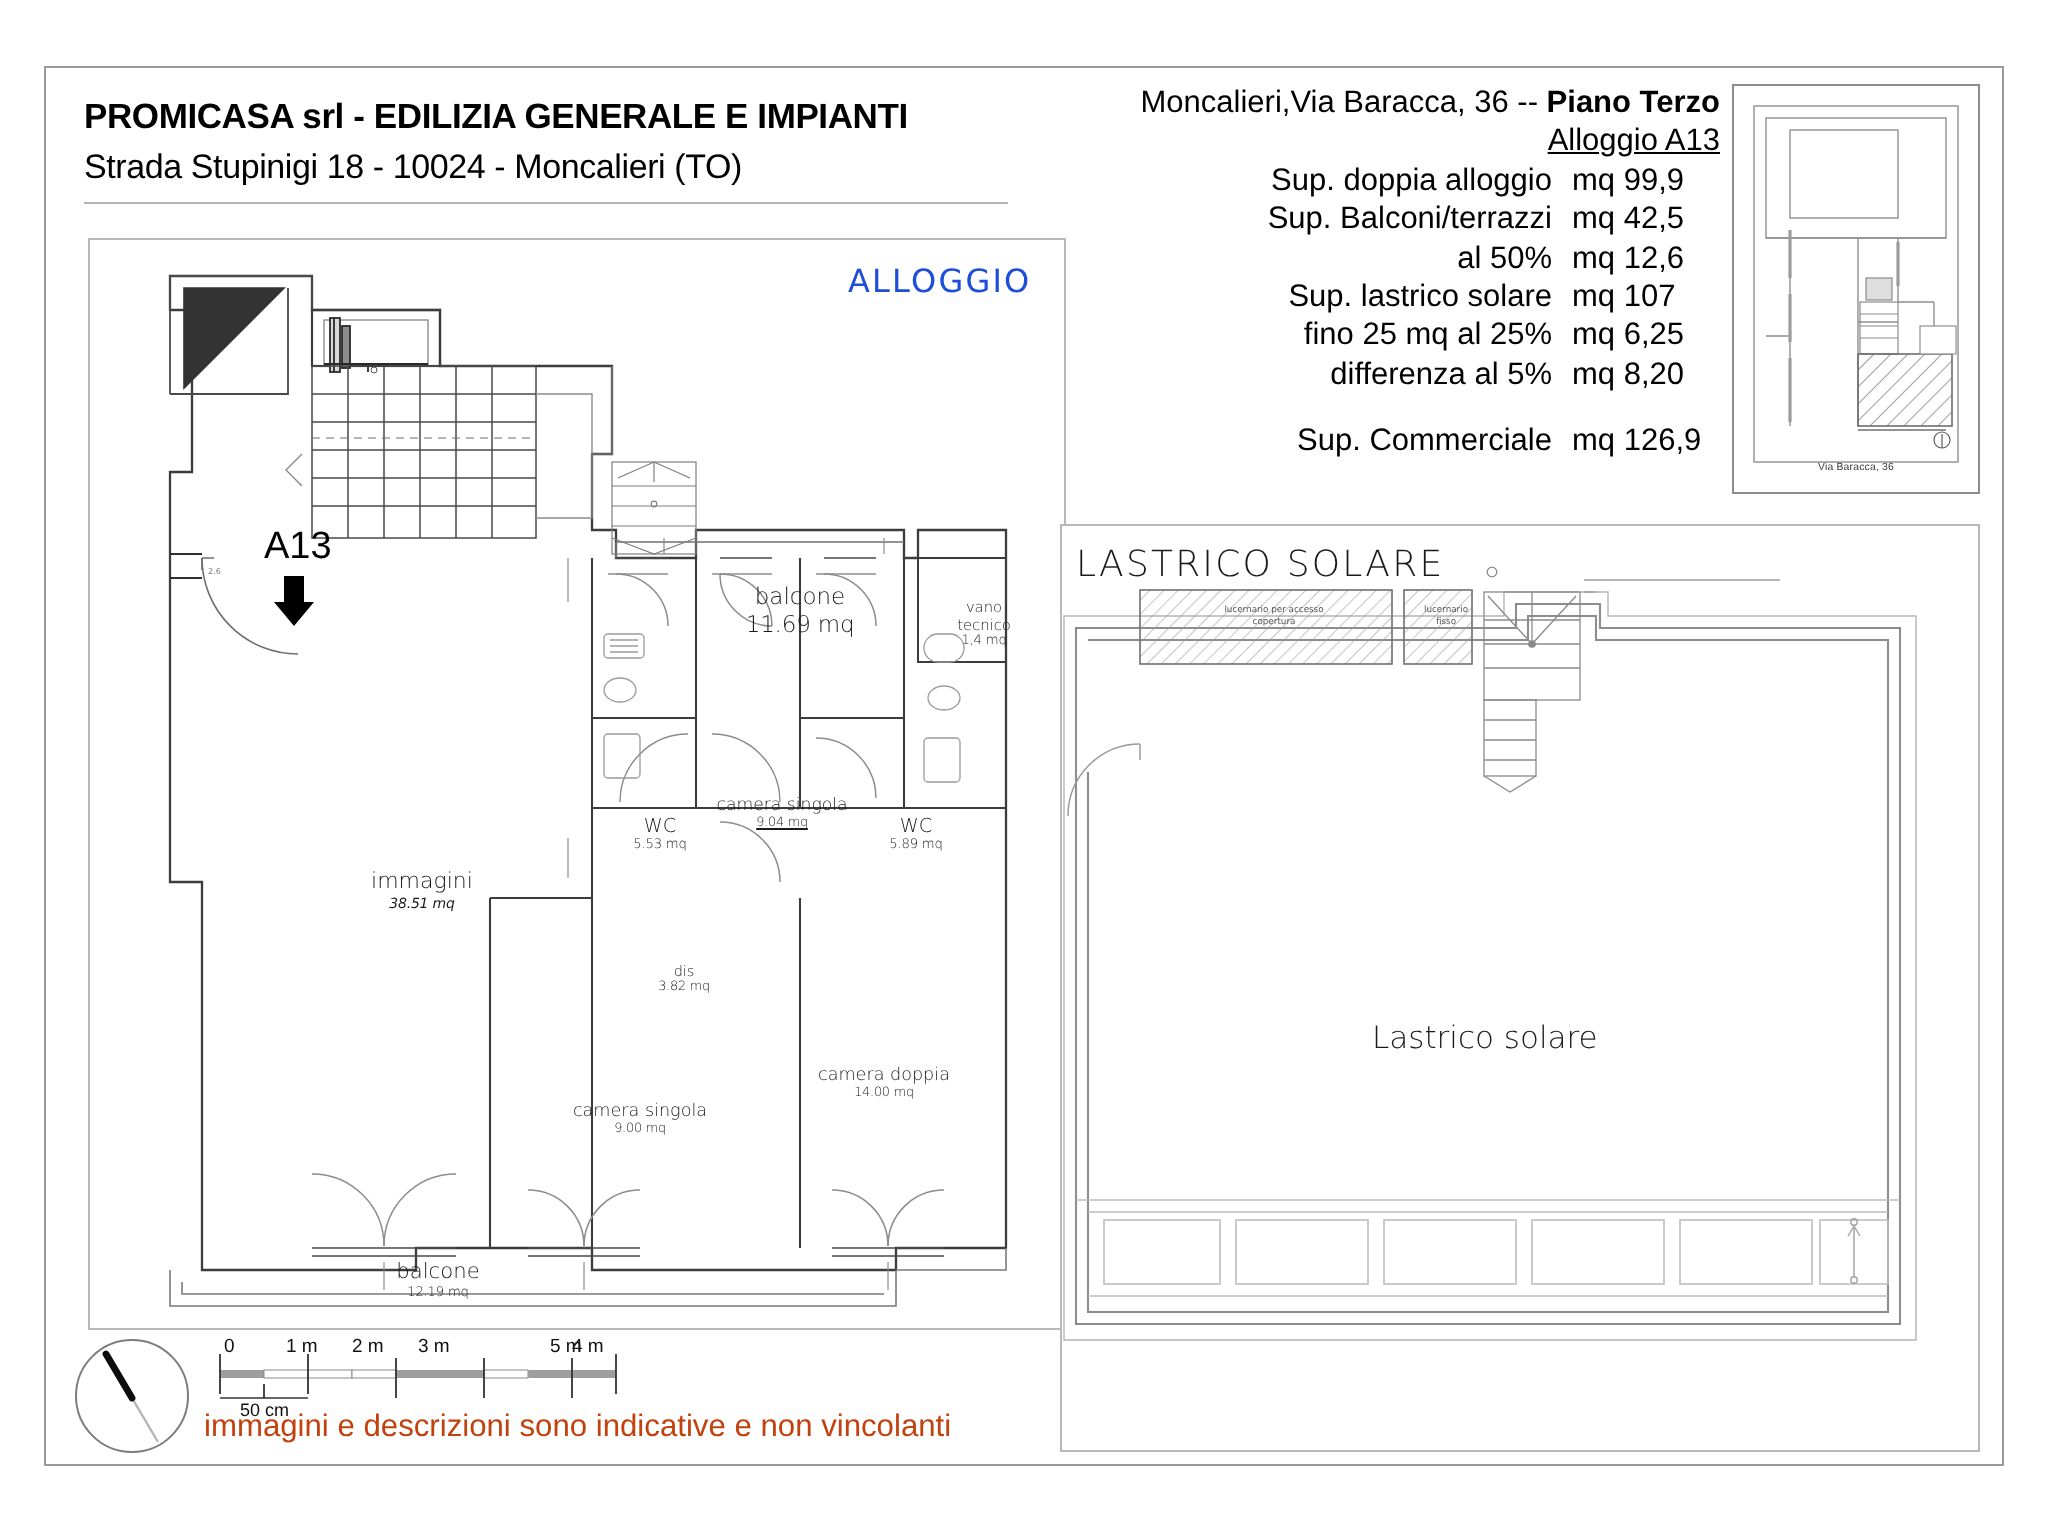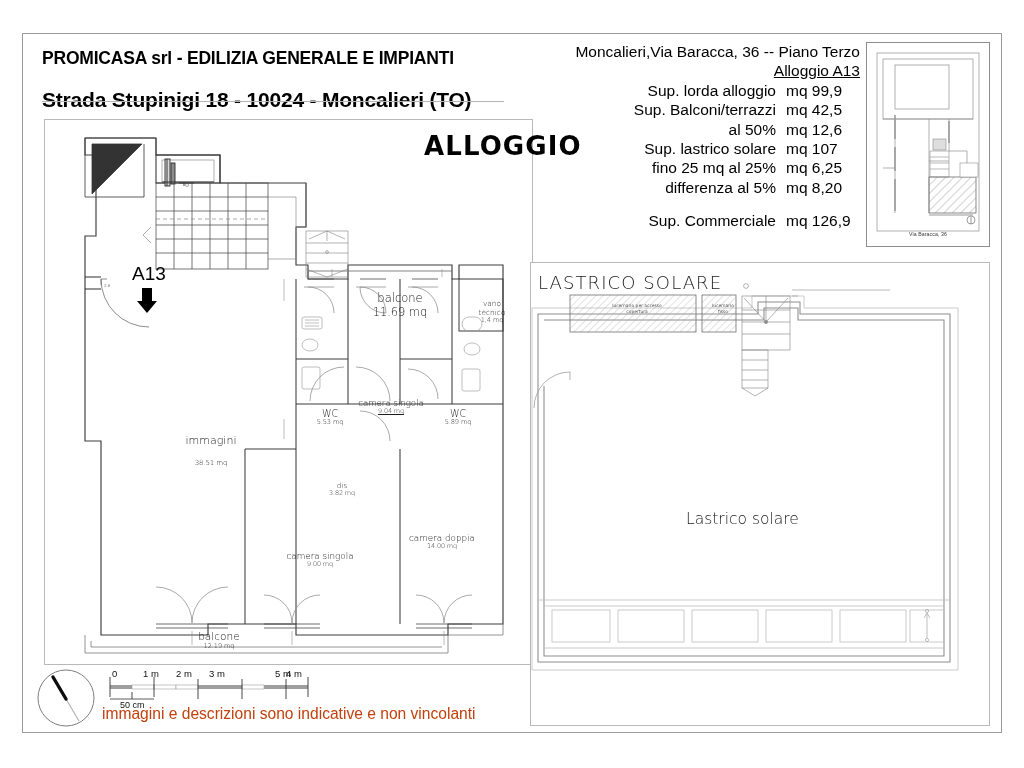--- a/index.html
+++ b/index.html
@@ -7,45 +7,45 @@
        font-family:"Liberation Sans", sans-serif;color:#000;}
   #page{position:relative;width:1024px;height:768px;background:#fff;}
 
   
   .doc-frame{position:absolute;left:22px;top:33px;width:980px;height:700px;
              border:1px solid #9a9a9a;box-sizing:border-box;background:#fff;}
 
   
   .hdr{position:absolute;left:42px;top:48px;width:470px;}
   .hdr .l1{font-size:17.5px;font-weight:bold;letter-spacing:-0.2px;white-space:nowrap;}
-  .hdr .l2{font-size:21px;font-weight:bold;letter-spacing:-0.2px;margin-top:19px;white-space:nowrap;}
+  .hdr .l2{font-size:17px;font-weight:normal;letter-spacing:-0.2px;margin-top:5px;white-space:nowrap;}
   .hdr-rule{position:absolute;left:42px;top:101px;width:462px;height:0;
             border-top:1px solid #b4b4b4;}
 
   
   .tblock{position:absolute;left:530px;top:42px;width:330px;text-align:right;}
   .tblock .row{font-size:15.5px;line-height:19.4px;white-space:nowrap;}
   .tb-label{display:inline-block;}
   .tb-val{display:inline-block;min-width:74px;text-align:left;padding-left:10px;}
-  .bold{font-weight:normal;margin-top:48px;}
+  .bold{font-weight:bold;margin-top:48px;}
   .uline{text-decoration:underline;}
   .tb-gap{height:14px;}
 
   
   .keyplan{position:absolute;left:866px;top:42px;width:124px;height:205px;
            border:1px solid #8d8d8d;box-sizing:border-box;background:#fff;}
   .kp-svg{position:absolute;left:0;top:0;}
   .kp-cap{position:absolute;left:0;bottom:9px;width:100%;text-align:center;
           font-size:5.2px;color:#3a3a3a;letter-spacing:0.1px;}
 
   
   .panel-left{position:absolute;left:44px;top:119px;width:489px;height:546px;
               border:1px solid #b9b9b9;box-sizing:border-box;background:#fff;}
-  .alloggio-title{position:absolute;left:424px;top:131px;font-size:26px;
-                  font-weight:700;letter-spacing:1.1px;color:#000000;
+  .alloggio-title{position:absolute;left:424px;top:131px;font-size:16px;
+                  font-weight:400;letter-spacing:1.1px;color:#1d4ed8;
                   font-family:"DejaVu Sans", sans-serif;}
 
   
   .panel-right{position:absolute;left:530px;top:262px;width:460px;height:464px;
                border:1px solid #b9b9b9;box-sizing:border-box;background:#fff;}
   .lastrico-title{position:absolute;left:538px;top:272px;font-size:18px;
                   font-weight:300;letter-spacing:1.1px;color:#1a1a1a;
                   font-family:"DejaVu Sans", sans-serif;}
   .lastrico-label{position:absolute;left:686px;top:510px;font-size:15.5px;
                   font-weight:300;color:#1a1a1a;font-family:"DejaVu Sans", sans-serif;}
@@ -86,21 +86,21 @@
   <div class="hdr-rule"></div>
 
   <div class="tblock">
     <div class="row">
       <span>Moncalieri,Via Baracca, 36 -- </span><span class="bold">Piano Terzo</span>
     </div>
     <div class="row">
       <span class="uline">Alloggio A13</span>
     </div>
     <div class="row">
-      <span class="tb-label">Sup. lorda alloggio</span><span class="tb-val">mq 99,9</span>
+      <span class="tb-label">Sup. doppia alloggio</span><span class="tb-val">mq 99,9</span>
     </div>
     <div class="row">
       <span class="tb-label">Sup. Balconi/terrazzi</span><span class="tb-val">mq 42,5</span>
     </div>
     <div class="row">
       <span class="tb-label">al 50%</span><span class="tb-val">mq 12,6</span>
     </div>
     <div class="row">
       <span class="tb-label">Sup. lastrico solare</span><span class="tb-val">mq 107</span>
     </div>
@@ -322,21 +322,21 @@
     <span class="ar" style="font-size:6.4px;text-decoration:underline;">9.04 mq</span>
   </div>
 
   <div class="rlabel" style="left:428px;top:408px;width:60px;font-size:9.6px;">
     <span class="nm">WC</span>
     <span class="ar" style="font-size:6.6px;">5.89 mq</span>
   </div>
 
   <div class="rlabel" style="left:156px;top:435px;width:110px;font-size:11px;">
     <span class="nm">immagini</span>
-    <span class="ar" style="font-size:7px;margin-top:11px;">38.51 mq</span>
+    <span class="ar" style="font-size:7px;margin-top:0;font-style:italic;">38.51 mq</span>
   </div>
 
   <div class="rlabel" style="left:318px;top:482px;width:48px;font-size:7.2px;">
     <span class="nm">dis</span>
     <span class="ar" style="font-size:6.4px;">3.82 mq</span>
   </div>
 
   <div class="rlabel" style="left:268px;top:551px;width:104px;font-size:8.8px;">
     <span class="nm">camera singola</span>
     <span class="ar" style="font-size:6.4px;">9.00 mq</span>

